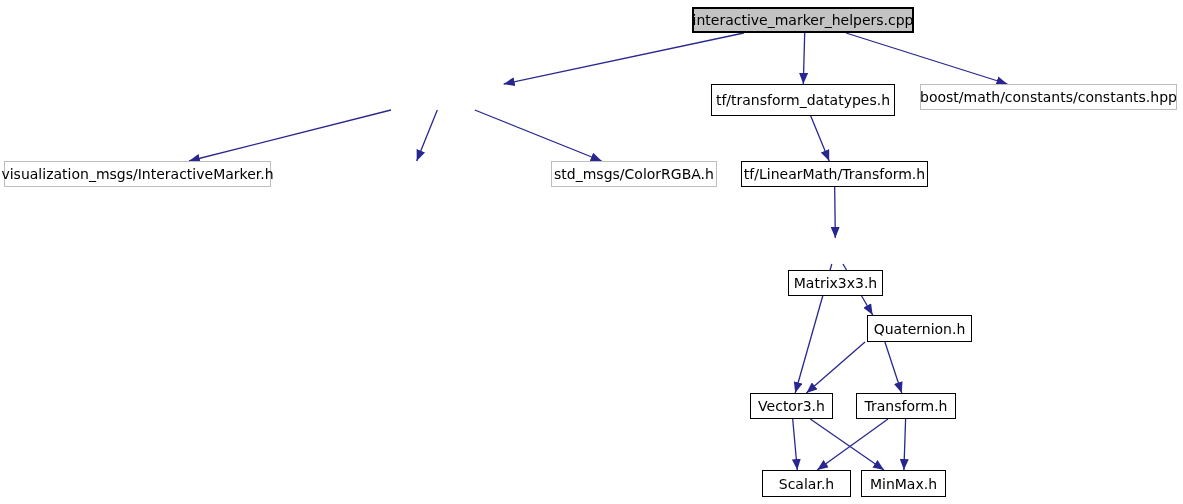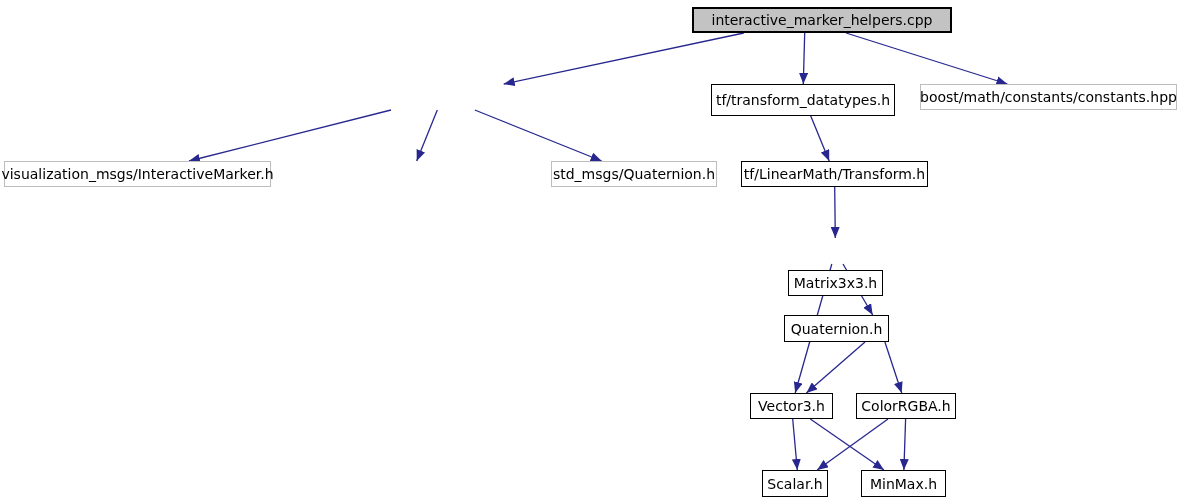--- a/index.html
+++ b/index.html
@@ -71,39 +71,39 @@
         <line x1="843.0" y1="264.0" x2="872.7" y2="315.0" stroke="#28278f" stroke-width="1.3" marker-end="url(#arrow)"></line>
         <line x1="865.0" y1="342.0" x2="806.4" y2="393.0" stroke="#28278f" stroke-width="1.3" marker-end="url(#arrow)"></line>
         <line x1="884.9" y1="342.0" x2="901.7" y2="393.0" stroke="#28278f" stroke-width="1.3" marker-end="url(#arrow)"></line>
         <line x1="792.7" y1="419.0" x2="797.3" y2="470.0" stroke="#28278f" stroke-width="1.3" marker-end="url(#arrow)"></line>
         <line x1="810.3" y1="419.0" x2="884.0" y2="470.0" stroke="#28278f" stroke-width="1.3" marker-end="url(#arrow)"></line>
         <line x1="888.0" y1="419.0" x2="817.2" y2="470.0" stroke="#28278f" stroke-width="1.3" marker-end="url(#arrow)"></line>
         <line x1="905.6" y1="419.0" x2="903.9" y2="470.0" stroke="#28278f" stroke-width="1.3" marker-end="url(#arrow)"></line>
       </g>
   </svg>
 
-  <div class="node current" style="left:692px; top:7px;  width:260px; height:26px;">interactive_marker_helpers.cpp</div>
+  <div class="node current" style="left:692px; top:7px;  width:222px; height:26px;">interactive_marker_helpers.cpp</div>
 
 
   <div class="node linked" style="left:711px; top:84px; width:184px; height:32px;">tf/transform_datatypes.h</div>
 
   <div class="node leaf" style="left:920px; top:84px; width:257px; height:26px;">boost/math/constants/constants.hpp</div>
 
   <div class="node leaf" style="left:4px; top:161px; width:267px; height:26px;">visualization_msgs/InteractiveMarker.h</div>
 
 
-  <div class="node leaf" style="left:551px; top:161px; width:166px; height:26px;">std_msgs/Quaternion.h</div>
+  <div class="node leaf" style="left:551px; top:161px; width:166px; height:26px;">std_msgs/ColorRGBA.h</div>
 
   <div class="node linked" style="left:741px; top:161px; width:187px; height:26px;">tf/LinearMath/Transform.h</div>
 
   <div class="node linked" style="left:788px; top:238px; width:95px; height:26px;margin-top:32px;">Matrix3x3.h</div>
 
-  <div class="node linked" style="left:784px; top:315px; width:105px; height:27px;text-align:center;">Quaternion.h</div>
+  <div class="node linked" style="left:867px; top:315px; width:105px; height:27px;text-align:center;">Quaternion.h</div>
 
   <div class="node linked" style="left:750px; top:393px; width:83px; height:26px;">Vector3.h</div>
 
-  <div class="node linked" style="left:856px; top:393px; width:100px; height:26px;">ColorRGBA.h</div>
+  <div class="node linked" style="left:856px; top:393px; width:100px; height:26px;">Transform.h</div>
 
-  <div class="node linked" style="left:762px; top:470px; width:66px; height:27px;">Scalar.h</div>
+  <div class="node linked" style="left:762px; top:470px; width:89px; height:27px;">Scalar.h</div>
 
   <div class="node linked" style="left:861px; top:470px; width:85px; height:27px;">MinMax.h</div>
 
 </div>
 
 </body></html>

